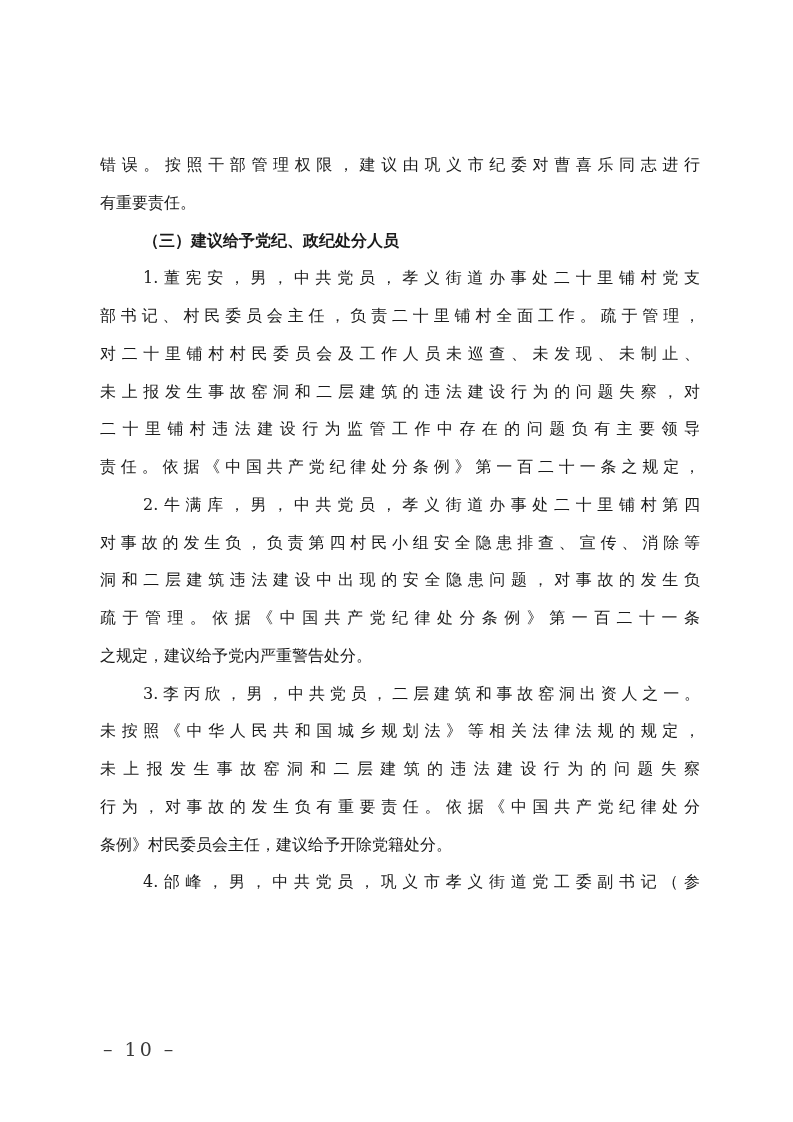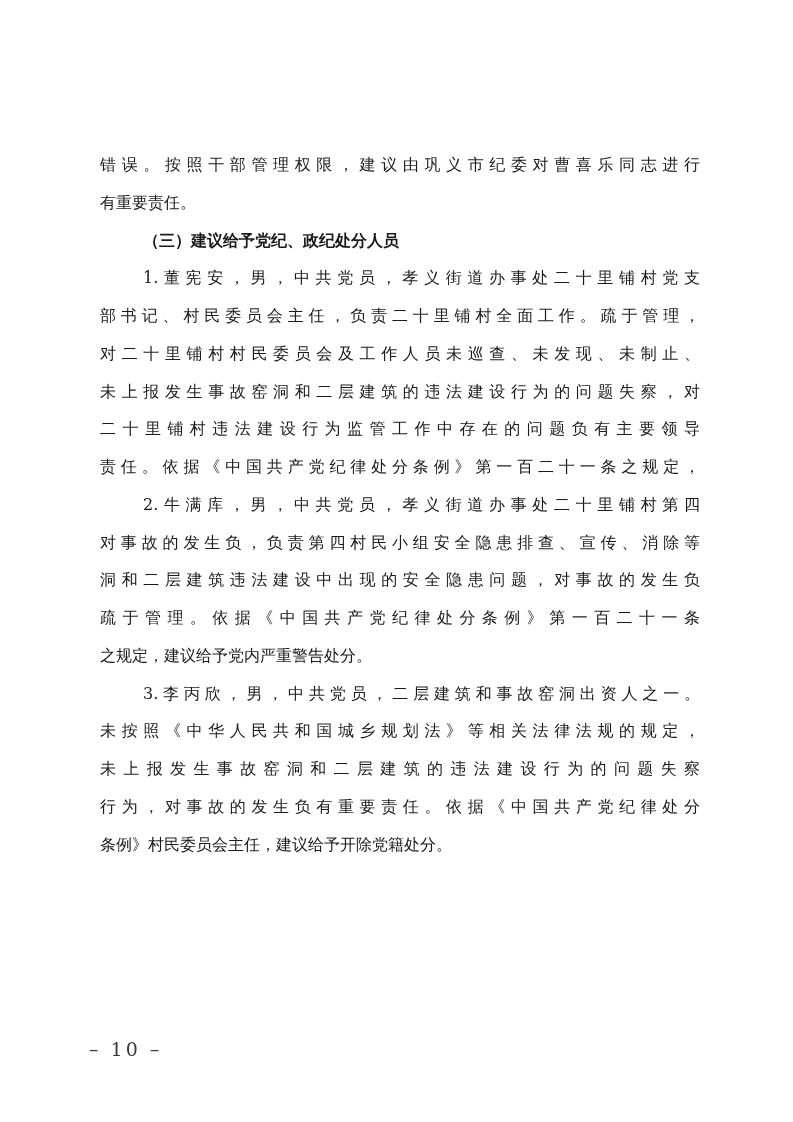--- a/index.html
+++ b/index.html
@@ -40,21 +40,21 @@
     text-align: left;
     text-align-last: left;
     text-indent: 43px;
     font-weight: 700;
   }
   .ln.para-start {
     text-indent: 43px;
   }
   .page-number {
     position: absolute;
-    left: 89px;
+    left: 103px;
     top: 1038px;
     font-size: 19px;
     letter-spacing: 3px;
     color: #3a3a3a;
     font-family: "DejaVu Serif", "Liberation Serif", serif;
   }
 </style>
 </head>
 <body>
 
@@ -73,17 +73,18 @@
       <div class="ln para-start">2.牛满库，男，中共党员，孝义街道办事处二十里铺村第四</div>
       <div class="ln full">对事故的发生负，负责第四村民小组安全隐患排查、宣传、消除等</div>
       <div class="ln full">洞和二层建筑违法建设中出现的安全隐患问题，对事故的发生负</div>
       <div class="ln full">疏于管理。依据《中国共产党纪律处分条例》第一百二十一条</div>
       <div class="ln end">之规定，建议给予党内严重警告处分。</div>
       <div class="ln para-start">3.李丙欣，男，中共党员，二层建筑和事故窑洞出资人之一。</div>
       <div class="ln full">未按照《中华人民共和国城乡规划法》等相关法律法规的规定，</div>
       <div class="ln full">未上报发生事故窑洞和二层建筑的违法建设行为的问题失察</div>
       <div class="ln full">行为，对事故的发生负有重要责任。依据《中国共产党纪律处分</div>
       <div class="ln end">条例》村民委员会主任，建议给予开除党籍处分。</div>
+      <div class="ln para-start">4.邰峰，男，中共党员，巩义市孝义街道党工委副书记（参</div>
     </div>
 
   <div class="page-number">– 10 –</div>
 
 </div>
 
 </body></html>

